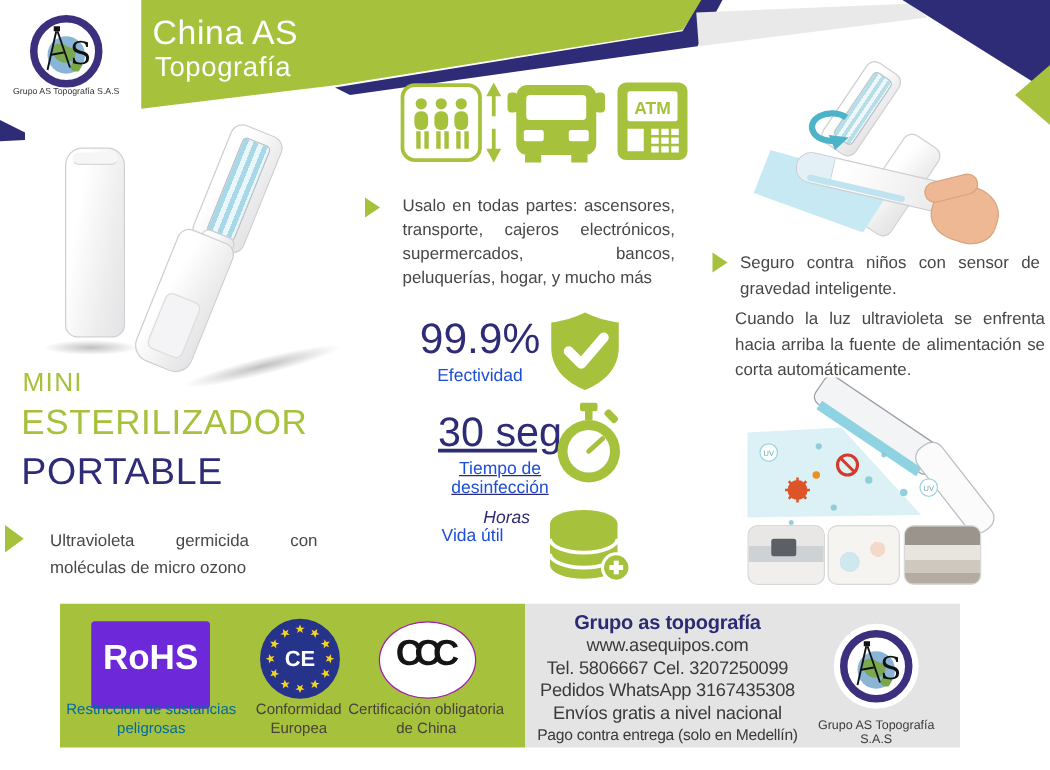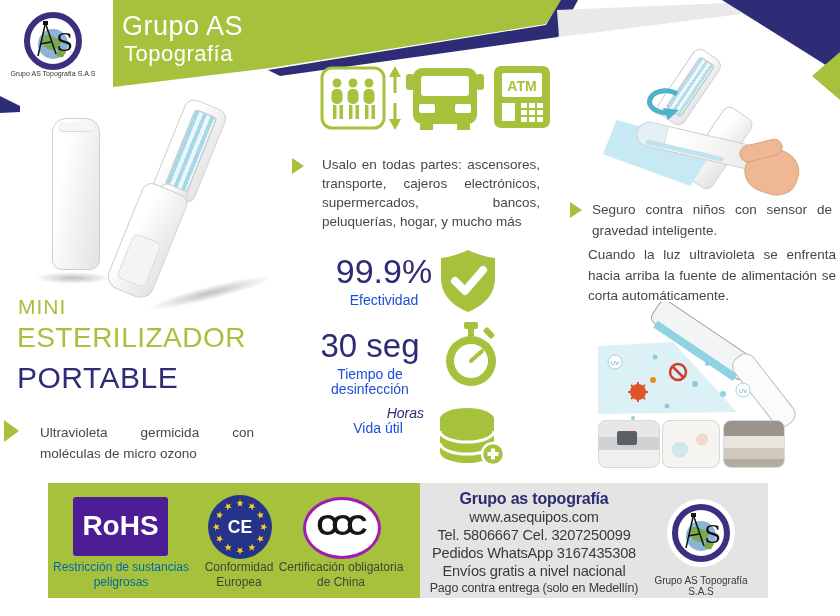--- a/index.html
+++ b/index.html
@@ -24,44 +24,44 @@
   .b-big{border-width:11px 0 11px 15px;}
   .b-sm{border-width:8px 0 8px 12px;}
   .body-txt{font-size:13.5px;line-height:21px;color:#474747;text-align:justify;}
   .t-uv{left:40px;top:422px;width:214px;}
   
   .usage-txt{left:322px;top:155px;width:218px;font-size:13.5px;line-height:19px;color:#474747;text-align:justify;}
   .stat{text-align:center;color:#2e2c77;}
   .stat .val{display:block;}
   .stat .lbl{display:block;color:#1d4ed8;font-size:14px;line-height:15px;margin-top:2px;}
   .s1{left:328px;top:252px;width:112px;}  .s1 .val{font-size:34px;}
-  .s2{left:314px;top:327px;width:112px;}  .s2 .val{font-size:33px;} .s2 .lbl{width:88px;margin:2px auto 0;}
+  .s2{left:344px;top:327px;width:112px;text-decoration:underline;}  .s2 .val{font-size:33px;} .s2 .lbl{width:88px;margin:2px auto 0;}
   .s3{left:326px;top:407px;width:104px;}  .s3 .val{font-size:30px;}
   .s3 .unit{display:block;font-size:14px;color:#2e2c77;text-align:right;padding-right:6px;margin-top:-2px;font-style:italic;}
   .s3 .lbl{margin-top:0;}
   .ic{position:absolute;}
   .g{fill:#a6c13c;}
   
   .t-safe1{left:592px;top:199px;width:240px;}
   .t-safe2{left:588px;top:245px;width:248px;font-size:13.5px;line-height:20.5px;color:#474747;text-align:justify;}
   .beam{left:8px;top:72px;width:112px;height:66px;background:#c6e9f4;
         clip-path:polygon(12% 0,100% 42%,78% 100%,0 52%);}
   .hand{background:#edb893;border:1px solid #dba47c;box-sizing:border-box;}
   .thumbp{border-radius:8px;border:1px solid #d8d8d6;box-sizing:border-box;}
   
   .bar-green{left:48px;top:483px;width:372px;height:115px;background:#a6c13c;}
   .bar-gray{left:420px;top:483px;width:348px;height:115px;background:#e4e4e4;}
-  .rohs{left:73px;top:497px;width:95px;height:59px;background:#4c1d95;border-radius:3px;
+  .rohs{left:73px;top:497px;width:95px;height:70px;background:#6d28d9;border-radius:3px;
         color:#fff;font-weight:bold;font-size:28px;text-align:center;line-height:58px;}
   .cert-cap{position:absolute;top:560px;text-align:center;font-size:12px;line-height:15px;}
   .cap-rohs{left:44px;width:154px;color:#0369a1;}
   .cap-ce{left:196px;width:86px;color:#48423a;}
   .cap-ccc{left:274px;width:134px;color:#48423a;}
   .ce-badge{left:207px;top:494px;}
-  .ccc{left:303px;top:497px;width:78px;height:62px;background:#fff;border:3px solid #a21caf;
+  .ccc{left:303px;top:497px;width:78px;height:62px;background:#fff;border:1px solid #a21caf;
        border-radius:50%;box-sizing:border-box;text-align:center;}
   .ccc span{font-weight:bold;font-size:29px;letter-spacing:-6px;color:#151515;line-height:50px;
             display:inline-block;margin-left:-6px;}
   .contact{left:424px;top:489px;width:220px;text-align:center;color:#3a3a3a;letter-spacing:-.2px;}
   .c-title{font-size:16px;font-weight:bold;color:#2b2a72;line-height:19px;}
   .c-line{font-size:14.6px;line-height:18px;}
   .c-small{font-size:12.5px;line-height:16px;}
   .logo-bottom{left:672px;top:504px;width:58px;height:58px;box-shadow:0 0 0 5px #fff;}
   .logo-cap-b{left:642px;top:575px;width:118px;font-size:10px;color:#3a3a3a;text-align:center;}
 </style>
@@ -71,21 +71,21 @@
 <div class="page">
 
   <svg class="abs hdr-svg" width="840" height="130">
     <polygon points="113,0 563,0 546,24 270,68 113,87" fill="#a6c13c"></polygon>
     <polygon points="268,70 546,25 561,0 578,0 558,37 280,76" fill="#2e2c77"></polygon>
     <polygon points="0,96 20,106 20,112 0,113" fill="#2e2c77"></polygon>
     <polygon points="557,10 728,3 742,14 559,37" fill="#e9e9e9"></polygon>
     <polygon points="722,0 840,0 840,74" fill="#2e2c77"></polygon>
     <polygon points="840,52 812,76 840,100" fill="#a6c13c"></polygon>
   </svg>
-  <div class="abs hdr-t1">Grupo AS</div>
+  <div class="abs hdr-t1">China AS</div>
   <div class="abs hdr-t2">Topografía</div>
 
   <div class="abs logo-ring logo-top">
     <svg viewBox="0 0 46 46" width="46" height="46">
       <circle cx="23" cy="26" r="15" fill="#8ab5d6"></circle>
       <path d="M12,19 q5,-4 10,-1 t8,3 q2,6 -3,10 q-7,3 -12,-2 q-4,-5 -3,-10" fill="#79a743" opacity=".9"></path>
       <path d="M28,32 q5,-2 8,2 l-3,5 q-5,1 -7,-3 z" fill="#79a743"></path>
       <rect x="13" y="3" width="5" height="4" fill="#111"></rect>
       <g stroke="#111" stroke-width="1.5" fill="none">
         <path d="M15,7 L8,38"></path>

